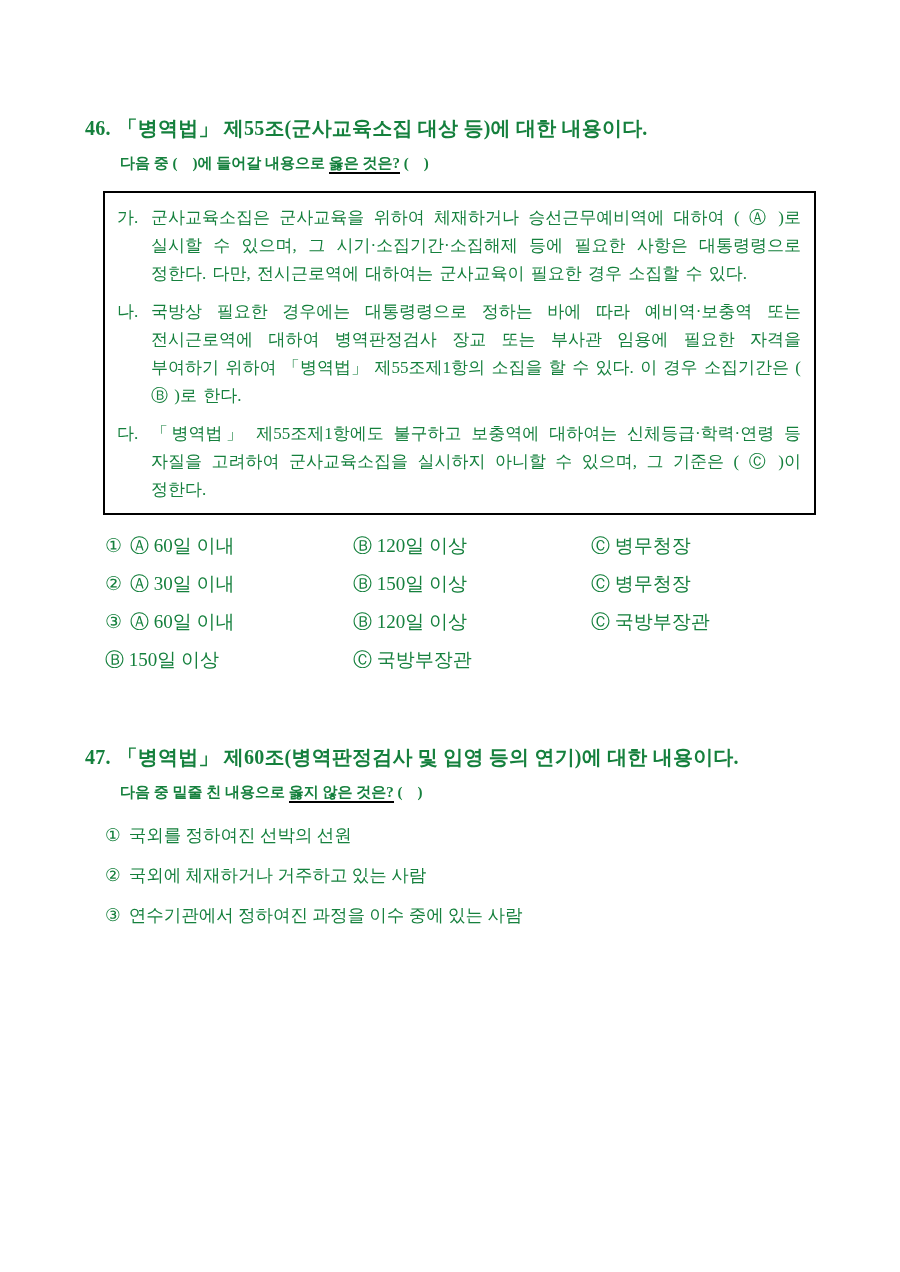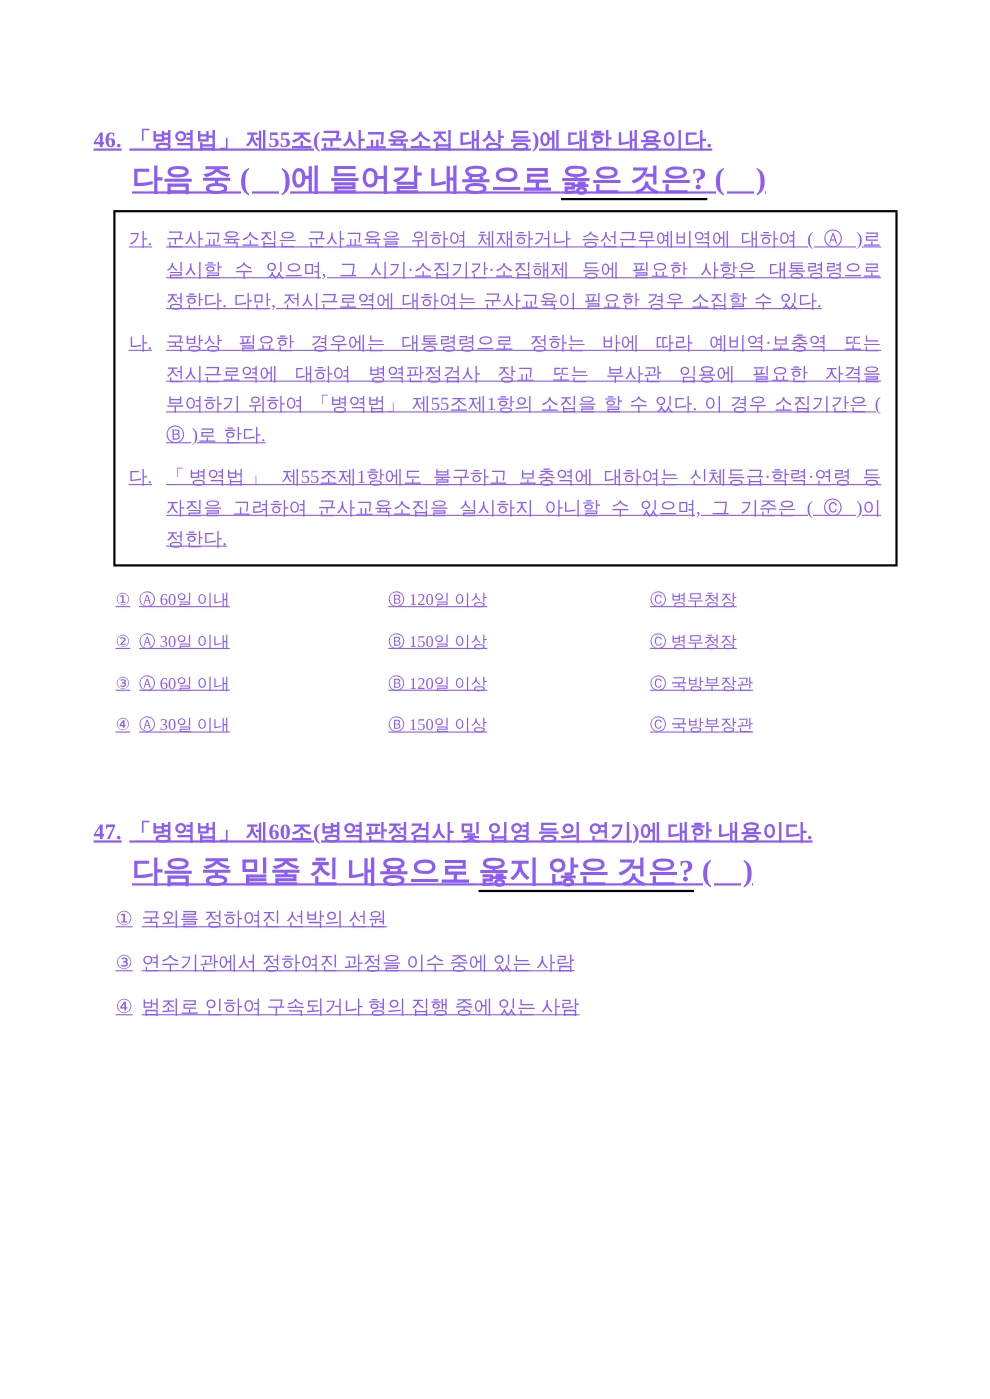--- a/index.html
+++ b/index.html
@@ -5,38 +5,37 @@
   html, body {
     margin: 0;
     padding: 0;
     background: #ffffff;
   }
   .page {
     position: relative;
     width: 900px;
     height: 932px;
     background: #ffffff;
-    color: #8b5cf6;
+    color: #15803d;
     font-family: "Liberation Serif", "DejaVu Serif", serif;
     overflow: hidden;
-    text-decoration: underline;
   }
   
   .q-title {
     margin: 0 0 0 85px;
     font-size: 20px;
     font-weight: 700;
     line-height: 27px;
     letter-spacing: 0.2px;
     white-space: nowrap;
   }
   .q-title .q-num { margin-right: 7px; }
   .q-prompt {
     margin: 8px 0 0 120px;
-    font-size: 28px;
+    font-size: 15px;
     font-weight: 700;
     line-height: 27px;
     white-space: nowrap;
   }
   .ul {
     border-bottom: 2px solid #000;
     padding-bottom: 1px;
   }
   
   .box {
@@ -62,21 +61,21 @@
   }
   .box-para {
     text-align: justify;
     word-spacing: 2px;
     word-break: keep-all;
     line-height: 29px;
   }
   
   .opts46 {
     margin: 18px 0 0 105px;
-    font-size: 15px;
+    font-size: 19px;
   }
   .opts46 .opt-row {
     display: grid;
     grid-template-columns: 248px 238px auto;
     line-height: 26px;
     margin-bottom: 12px;
   }
   .opts47 {
     margin: 16px 0 0 105px;
     font-size: 17.5px;
@@ -130,41 +129,43 @@
         <span><span class="opt-num">②</span><span>Ⓐ 30일 이내</span></span>
         <span>Ⓑ 150일 이상</span>
         <span>Ⓒ 병무청장</span>
       </div>
       <div class="opt-row">
         <span><span class="opt-num">③</span><span>Ⓐ 60일 이내</span></span>
         <span>Ⓑ 120일 이상</span>
         <span>Ⓒ 국방부장관</span>
       </div>
       <div class="opt-row">
-        <span><span class="opt-num">④</span><span>Ⓐ 30일 이내</span></span>
         <span>Ⓑ 150일 이상</span>
         <span>Ⓒ 국방부장관</span>
       </div>
     </div>
   </section>
 
   <section class="q47">
     <div class="q-title">
       <span class="q-num">47.</span><span>「병역법」 제60조(병역판정검사 및 입영 등의 연기)에 대한 내용이다.</span>
     </div>
     <div class="q-prompt">
       <span>다음 중 밑줄 친 내용으로 </span><span class="ul">옳지 않은 것은?</span><span> (&nbsp;&nbsp;&nbsp;&nbsp;)</span>
     </div>
 
 
     <div class="opts47">
       <div class="opt-row">
         <span class="opt-num">①</span><span>국외를 정하여진 선박의 선원</span>
       </div>
       <div class="opt-row">
+        <span class="opt-num">②</span><span>국외에 체재하거나 거주하고 있는 사람</span>
+      </div>
+      <div class="opt-row">
         <span class="opt-num">③</span><span>연수기관에서 정하여진 과정을 이수 중에 있는 사람</span>
       </div>
       <div class="opt-row">
         <span class="opt-num">④</span><span>범죄로 인하여 구속되거나 형의 집행 중에 있는 사람</span>
       </div>
     </div>
   </section>
 
 </div>
 

